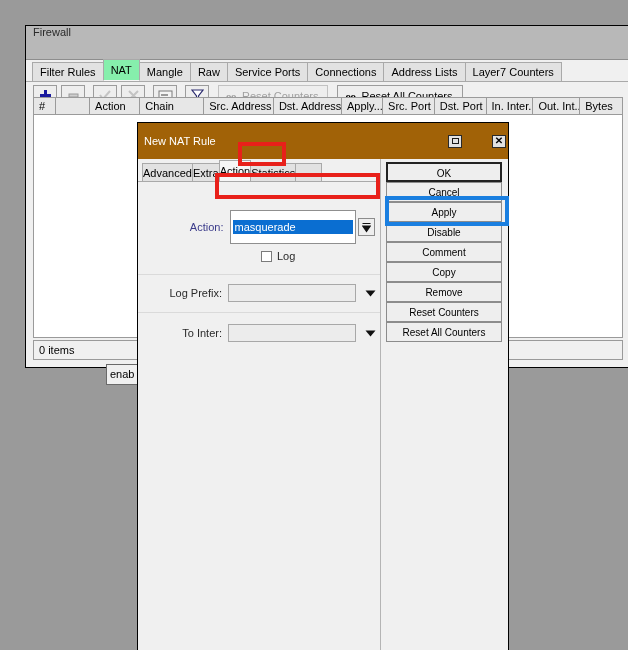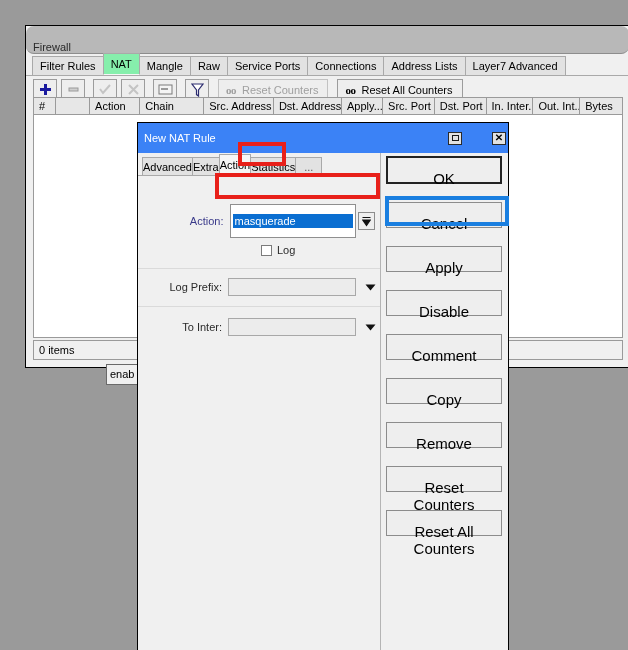--- a/index.html
+++ b/index.html
@@ -16,27 +16,26 @@
   
   .win {
     position: absolute;
     left: 25px; top: 25px;
     width: 605px; height: 343px;
     background: #f0f0f0;
     border: 1px solid #000;
     box-sizing: border-box;
   }
   .win-titlebar {
-    height: 28px;
+    height: 34px;
     background: #b8b8b8;
     border-bottom: 1px solid #8d8d8d;
-    display: flex; align-items: flex-end;
+    display: flex; align-items: flex-start;
     padding-left: 7px;
     box-sizing: border-box;
-    border-radius: 8px;
   }
   .win-title { font-size: 11px; color: #2a2a2a; }
 
   
   .tabstrip {
     height: 22px;
     background: #f0f0f0;
     display: flex;
     align-items: flex-end;
     padding-left: 6px;
@@ -154,22 +153,22 @@
   .dlg {
     position: absolute;
     left: 137px; top: 122px;
     width: 372px; height: 528px;
     background: #f0f0f0;
     border: 1px solid #000;
     box-sizing: border-box;
     z-index: 5;
   }
   .dlg-titlebar {
-    height: 30px;
-    background: #3b82f6;
+    height: 36px;
+    background: #a16207;
     display: flex; align-items: center;
     padding: 0 2px 0 6px;
     box-sizing: border-box;
     gap: 28px;
   }
   .dlg-title { color: #fff; font-size: 11px; flex: 1; }
   .sysbtn {
     width: 14px; height: 13px;
     background: #e2e2e2;
     border: 1px solid #2a2a2a;
@@ -223,29 +222,29 @@
     right: 0; top: 0; width: 128px; bottom: 0;
     background: #f0f0f0;
     border-left: 1px solid #b4b4b4;
     box-sizing: border-box;
     padding: 3px 6px 0 5px;
   }
   .dbtn {
     display: block;
     width: 100%;
     height: 20px;
-    margin-bottom: 18px;
+    margin-bottom: 0;
     background: #eeeeee;
     border: 1px solid #8c8c8c;
     font-family: "Liberation Sans", sans-serif;
-    font-size: 15px;
+    font-size: 10px;
     color: #000;
     box-sizing: border-box;
     cursor: default;
-    padding: 12px;
+    padding: 4px;
   }
   .dbtn.primary { border: 2px solid #222; }
 
   
   .row {
     position: absolute;
     display: flex;
     align-items: center;
     justify-content: center;
   }
@@ -337,21 +336,21 @@
     </div>
 
     <div class="tabstrip">
       <div class="tab">Filter Rules</div>
       <div class="tab active">NAT</div>
       <div class="tab">Mangle</div>
       <div class="tab">Raw</div>
       <div class="tab">Service Ports</div>
       <div class="tab">Connections</div>
       <div class="tab">Address Lists</div>
-      <div class="tab">Layer7 Advanced</div>
+      <div class="tab">Layer7 Counters</div>
     </div>
 
     <div class="toolbar">
       <div class="tbtn">
         <svg width="13" height="13" viewBox="0 0 13 13">
             <path d="M5 1h3v4h4v3H8v4H5V8H1V5h4z" fill="#1a1a9e"></path>
           </svg>
       </div>
       <div class="tbtn">
         <svg width="13" height="13" viewBox="0 0 13 13">

